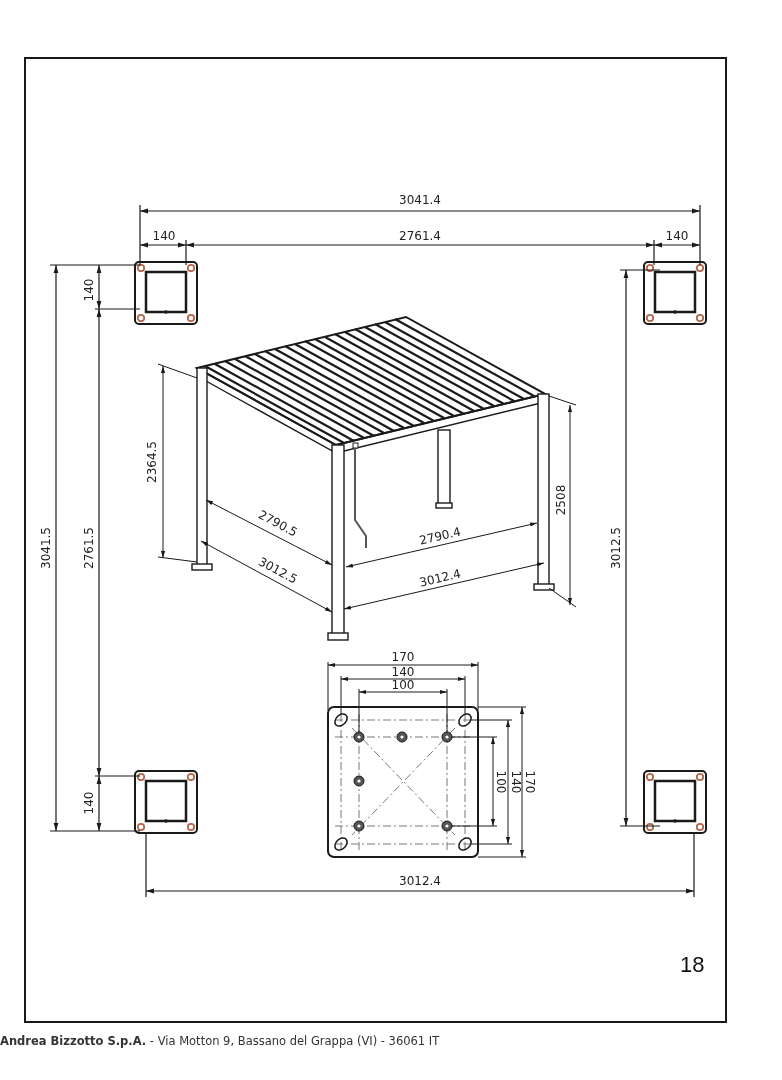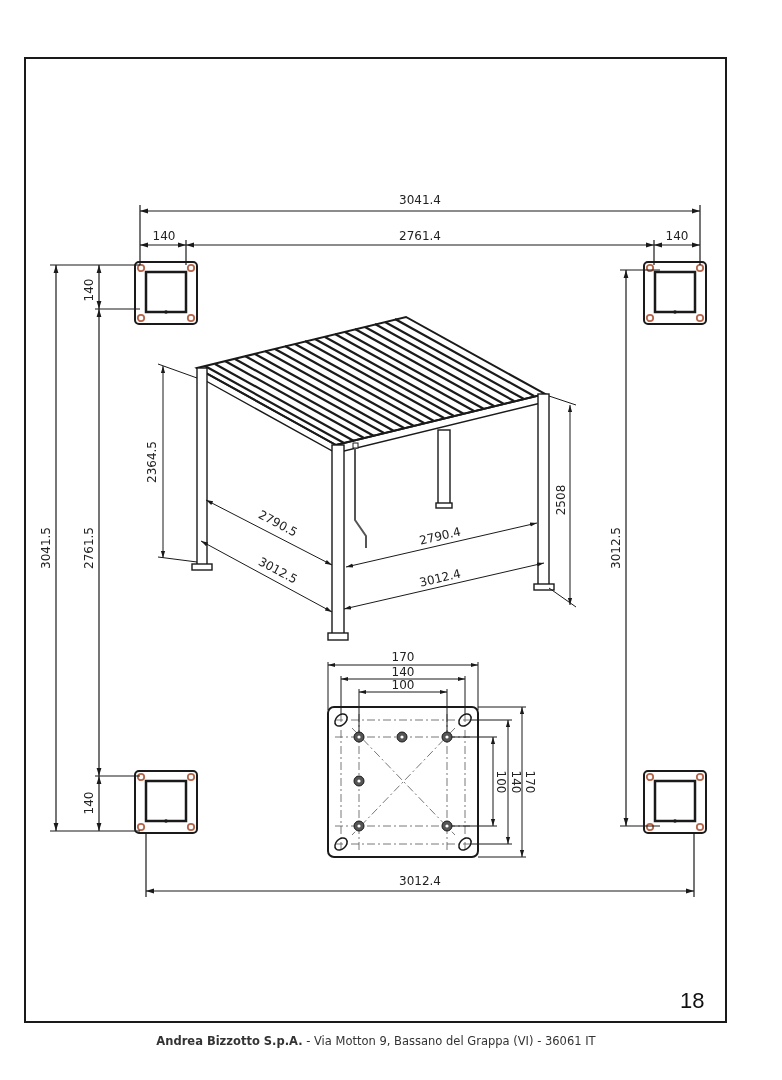--- a/index.html
+++ b/index.html
@@ -1,21 +1,21 @@
 <!DOCTYPE html>
 <html><head>
   <meta charset="utf-8">
   <style>
     html, body { margin: 0; padding: 0; background: #ffffff; }
     body { width: 782px; height: 1080px; position: relative; overflow: hidden; font-family: "DejaVu Sans", sans-serif; }
     .page-frame { position: absolute; left: 24px; top: 57px; width: 703px; height: 966px; border: 2px solid #1a1a1a; box-sizing: border-box; }
     svg.drawing { position: absolute; left: 0; top: 0; width: 782px; height: 1080px; }
     .dim { font-family: "DejaVu Sans", sans-serif; font-size: 12px; fill: #222; }
-    .page-number { position: absolute; left: 680px; top: 988px; font-family: "Liberation Sans", sans-serif; font-size: 22px; color: #111; }
-    .footer { position: absolute; left: 8px; width: 736px; top: 1034px; text-align: center; font-family: "DejaVu Sans", sans-serif; font-size: 11.5px; color: #333; }
+    .page-number { position: absolute; left: 680px; top: 952px; font-family: "Liberation Sans", sans-serif; font-size: 22px; color: #111; }
+    .footer { position: absolute; left: 0; width: 736px; top: 1034px; font-family: "DejaVu Sans", sans-serif; font-size: 11.5px; color: #333; }
     .footer .company { font-weight: bold; }
   </style>
 </head>
 <body>
 
 <div class="page-frame"></div>
 
 <svg class="drawing" viewBox="0 0 782 1080" xmlns="http://www.w3.org/2000/svg">
   <defs>
     <marker id="arr" viewBox="0 0 10 10" refX="10" refY="5" markerWidth="7" markerHeight="7" orient="auto-start-reverse">

